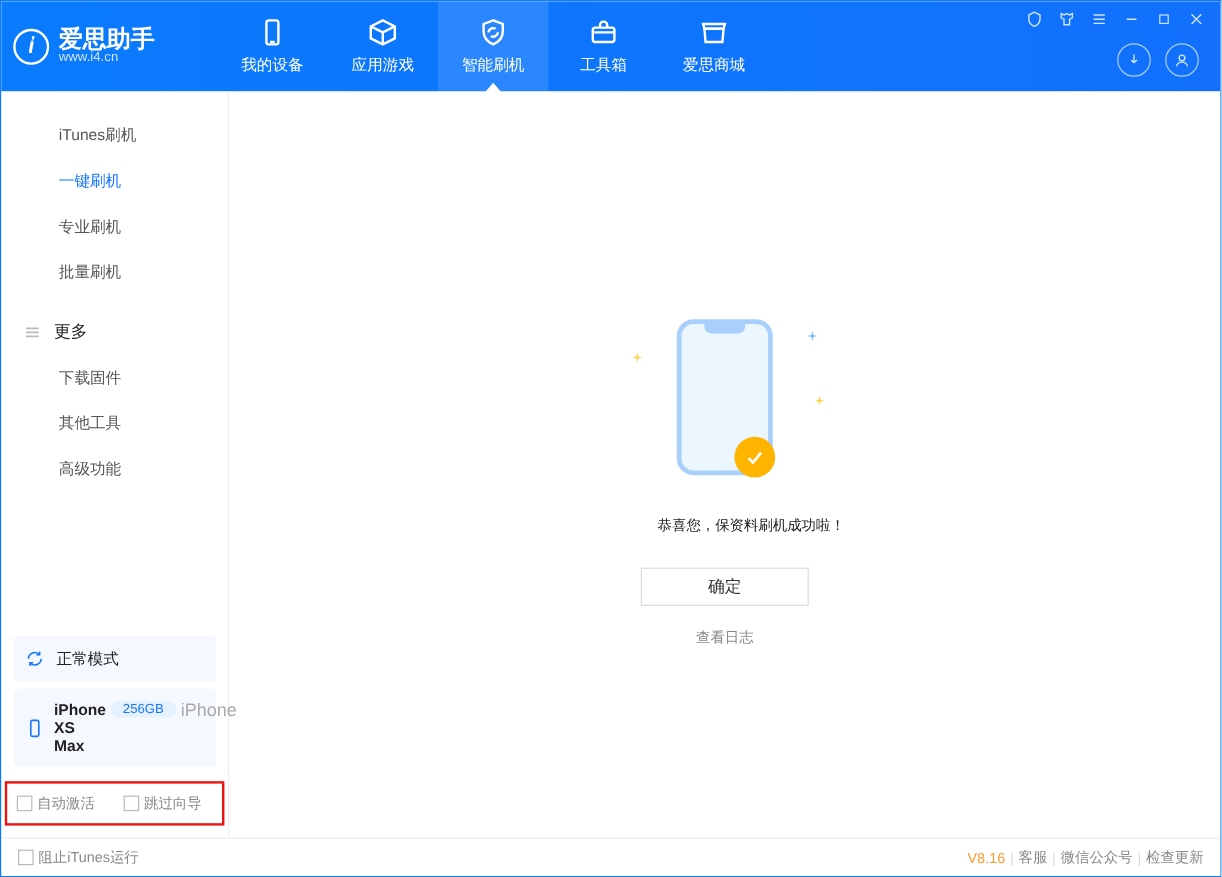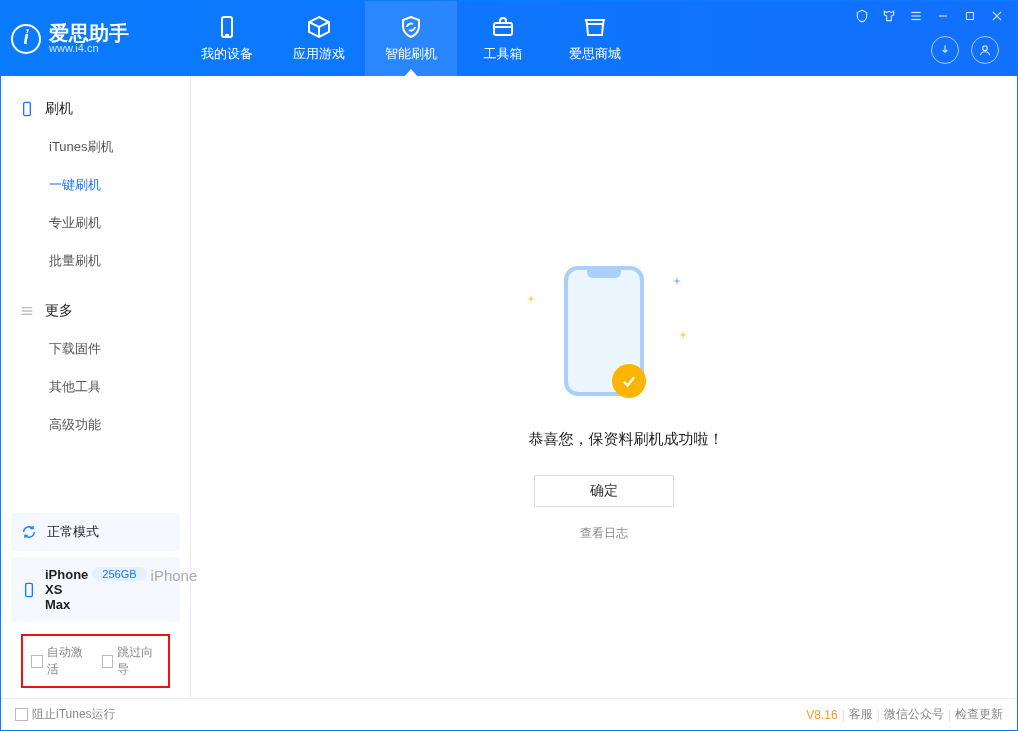--- a/index.html
+++ b/index.html
@@ -22,34 +22,34 @@
 .tb-big .circ { width:28px; height:28px; border:1.5px solid #a9cffd; border-radius:50%; display:flex; align-items:center; justify-content:center; color:#cfe4ff; cursor:pointer; }
 .body { flex: 1; display: flex; min-height: 0; }
 .sidebar { width: 190px; border-right: 1px solid #eee; display:flex; flex-direction:column; }
 .side-scroll { padding-top: 18px; flex:1; overflow:auto; }
 .side-group-hd { display:flex; align-items:center; gap:10px; padding: 6px 18px 10px; font-size:14px; color:#222; }
 .side-item { padding: 10px 10px 10px 48px; font-size: 13px; color:#555; cursor:pointer; }
 .side-item.active { color:#1677ff; }
 .side-device { margin: 6px 10px 0; padding: 10px 10px; border-radius:4px; background:#f5f8ff; display:flex; align-items:center; gap:10px; font-size:13px; color:#222; cursor:pointer; }
 .side-device.phone { align-items:flex-start; gap:4px; }
 .badge { background:#e6f1ff; color:#1677ff; border-radius:10px; padding:1px 10px; font-size:11px; }
-.side-checks { margin: 12px 20px 10px; padding: 8px 8px; border: 2px solid #e11; display:flex; gap:12px; align-items:flex-start; }
+.side-checks { margin: 12px 3px 10px; padding: 8px 8px; border: 2px solid #e11; display:flex; gap:24px; align-items:flex-start; }
 .chk { display:flex; align-items:center; gap:4px; font-size:12px; color:#888; cursor:pointer;}
 .chk .box { width:13px; height:13px; border:1px solid #bbb; }
 .main { flex: 1; position: relative; display:flex; flex-direction:column; align-items:center; justify-content:flex-start; }
 .success-art { margin-top: 190px; width: 120px; position:relative; }
 .phone-shape { width: 80px; height: 130px; margin: 0 auto; border: 4px solid #a9cffd; border-radius: 14px; background:#ecf6ff; position:relative; }
 .notch { position:absolute; top:0; left:50%; transform:translateX(-50%); width:34px; height:8px; background:#a9cffd; border-radius:0 0 6px 6px; }
 .check-circ { position:absolute; right:-6px; bottom:-6px; width:34px; height:34px; border-radius:50%; background:#ffb400; display:flex; align-items:center; justify-content:center; }
 .sparkle { position:absolute; width:6px; height:6px; }
 .sp1 { left:-18px; top:24px; color:#ffd24d; }
 .sp2 { right:-14px; top:6px; color:#7bb8ff; }
 .sp3 { right:-20px; top:60px; color:#ffd24d; }
 .sparkle svg { width:10px; height:10px; }
-.success-title { margin-top: 34px; font-size: 15px; color:#222;margin-left:44px; }
+.success-title { margin-top: 34px; font-size: 12px; color:#222;margin-left:44px; }
 .btn-confirm { margin-top: 26px; width: 140px; height: 32px; border:1px solid #ddd; background:#fff; font-size:14px; color:#333; cursor:pointer; }
 .view-log { margin-top: 18px; font-size:12px; color:#888; cursor:pointer; }
 .footer { height: 32px; border-top:1px solid #eee; display:flex; align-items:center; padding: 0 14px; font-size:12px; color:#888; }
 .footer .right { margin-left:auto; display:flex; align-items:center; gap:4px; }
 .footer .right span { cursor:pointer; }
 .footer .sep { color:#ddd; }
 .side-ic { width:16px; height:16px; flex-shrink:0; }
 </style>
 </head>
 <body>
@@ -153,26 +153,20 @@
               <path d="M4 21c1-4 5-6 8-6s7 2 8 6"></path>
             </svg>
           </div>
       </div>
     </div>
   </div>
 
   <div class="body">
     <div class="sidebar">
       <div class="side-scroll">
-        <div class="side-group-hd">
-          <svg class="side-ic" viewBox="0 0 24 24" fill="none" stroke="#1677ff" stroke-width="2">
-              <rect x="7" y="2" width="10" height="20" rx="2"></rect>
-            </svg>
-          <span>刷机</span>
-        </div>
         <div class="side-item">iTunes刷机</div>
         <div class="side-item active">一键刷机</div>
         <div class="side-item">专业刷机</div>
         <div class="side-item">批量刷机</div>
 
         <div class="side-group-hd" style="margin-top:16px;">
           <svg class="side-ic" viewBox="0 0 24 24" fill="none" stroke="#bbb" stroke-width="2">
               <line x1="4" y1="7" x2="20" y2="7"></line>
               <line x1="4" y1="12" x2="20" y2="12"></line>
               <line x1="4" y1="17" x2="20" y2="17"></line>

